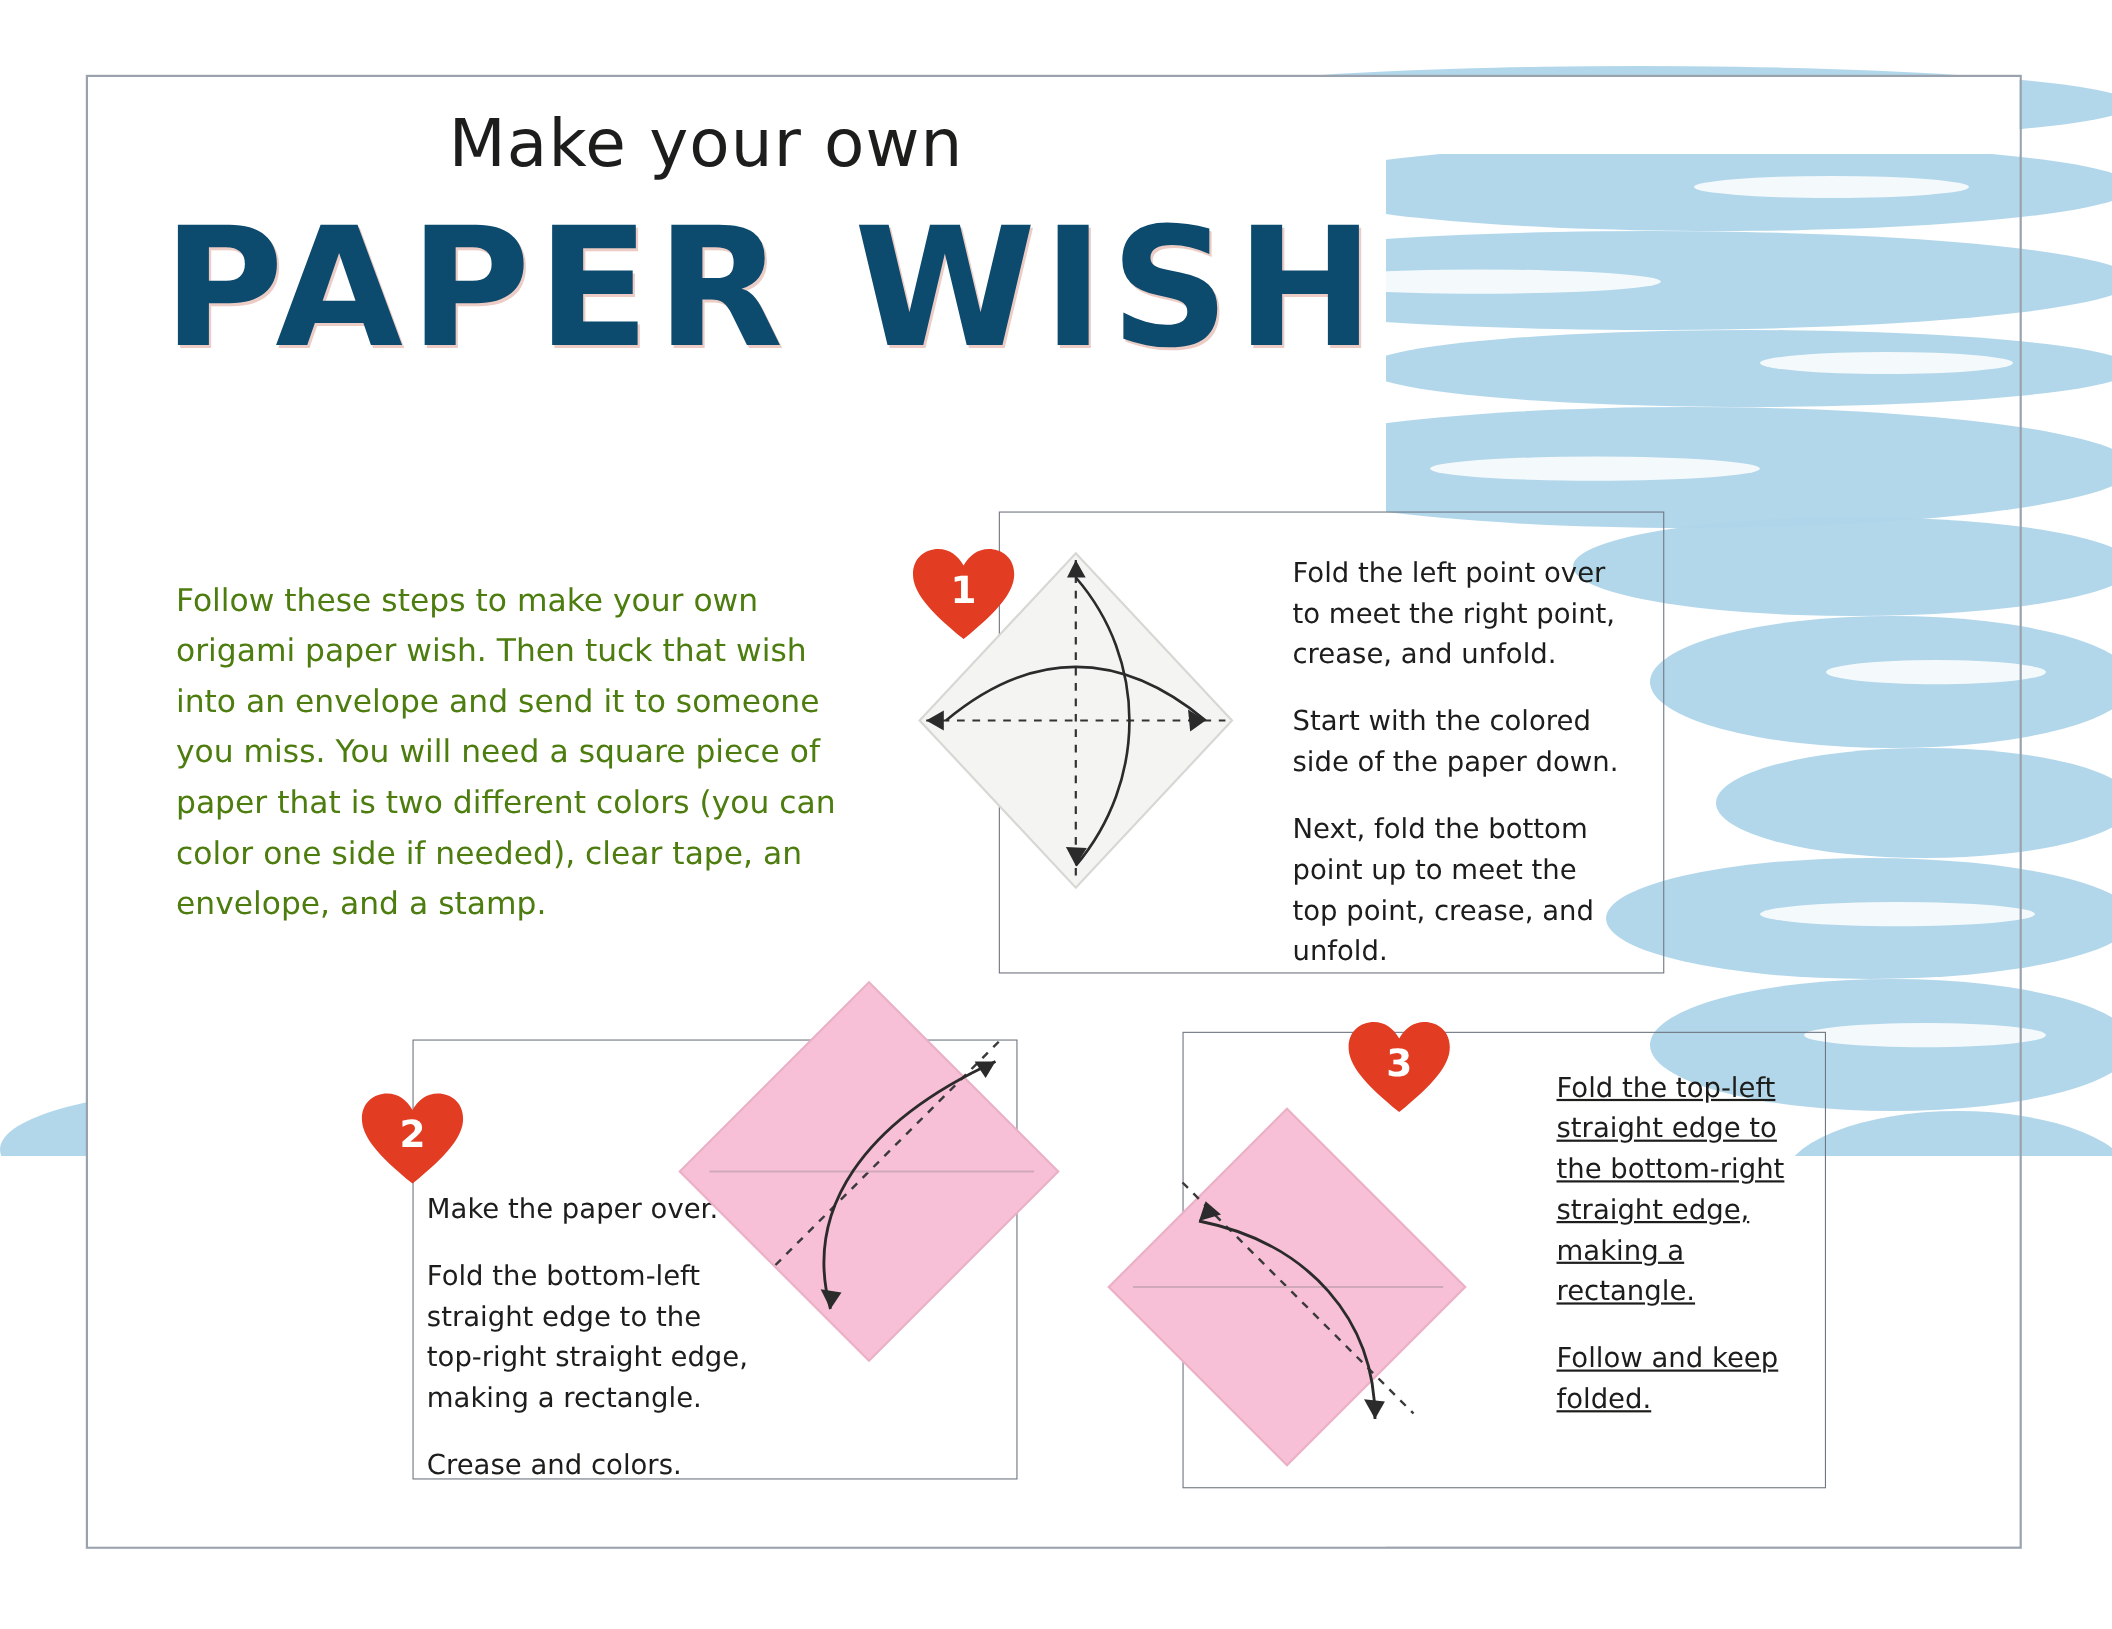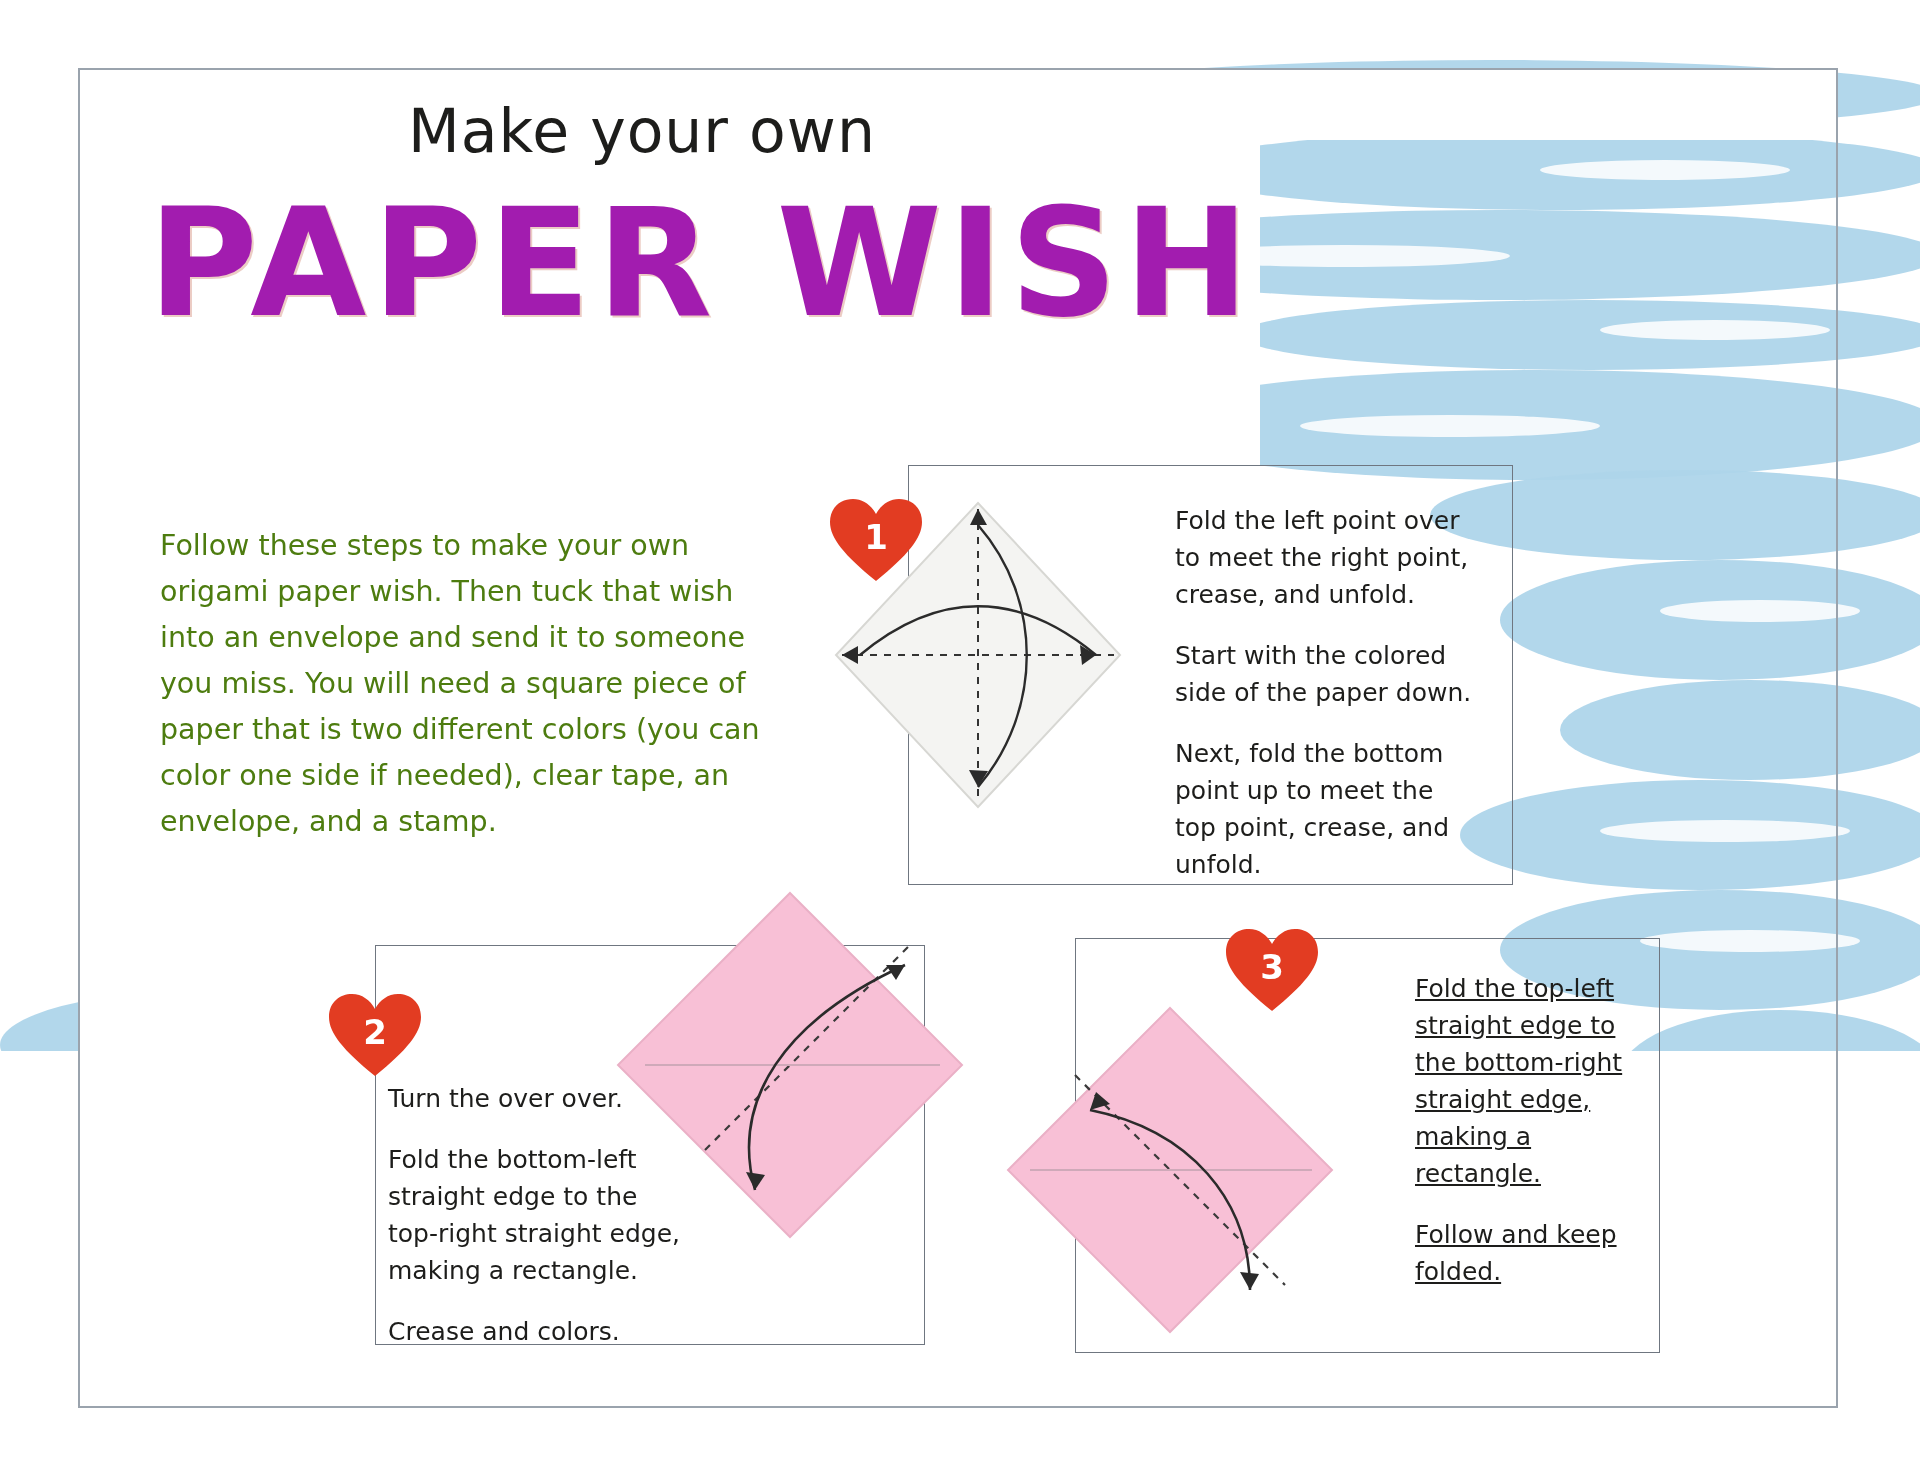--- a/index.html
+++ b/index.html
@@ -83,21 +83,21 @@
     white-space: nowrap;
   }
   .title-big {
     position: absolute;
     left: 148px;
     top: 188px;
     font-size: 150px;
     font-weight: bold;
     font-family: "DejaVu Sans", sans-serif;
     letter-spacing: 6px;
-    color: #a21caf;
+    color: #0c4a6e;
     white-space: nowrap;
     line-height: 1;
     text-shadow: 2px 2px 0 rgba(180,50,20,.25);
   }
 
   
   .intro {
     position: absolute;
     left: 160px;
     top: 523px;
@@ -258,21 +258,21 @@
   </div>
 
   <div class="heart" id="heart-2">
     <svg width="100" height="90" viewBox="0 0 100 90">
       <path d="M50,86 C18,60 4,43 4,27 C4,12 15,4 27,4 C37,4 45,10 50,19 C55,10 63,4 73,4 C85,4 96,12 96,27 C96,43 82,60 50,86 Z" fill="#e23c22"></path>
     </svg>
     <div class="num">2</div>
   </div>
 
   <div class="panel-text" id="text-2">
-    <p>Turn the over over.</p>
+    <p>Make the paper over.</p>
     <p>Fold the bottom-left straight edge to the top-right straight edge, making a rectangle.</p>
     <p>Crease and colors.</p>
   </div>
 
   <div class="panel" id="panel-3"></div>
 
   <div class="diagram" id="diagram-3">
     <svg width="340" height="340" viewBox="0 0 340 340">
       <polygon points="170,8 332,170 170,332 8,170" fill="#f8c0d6" stroke="#eab0c6" stroke-width="2"></polygon>
       <line x1="75" y1="75" x2="285" y2="285" stroke="#3a3a3a" stroke-width="2.2" stroke-dasharray="7,7"></line>

